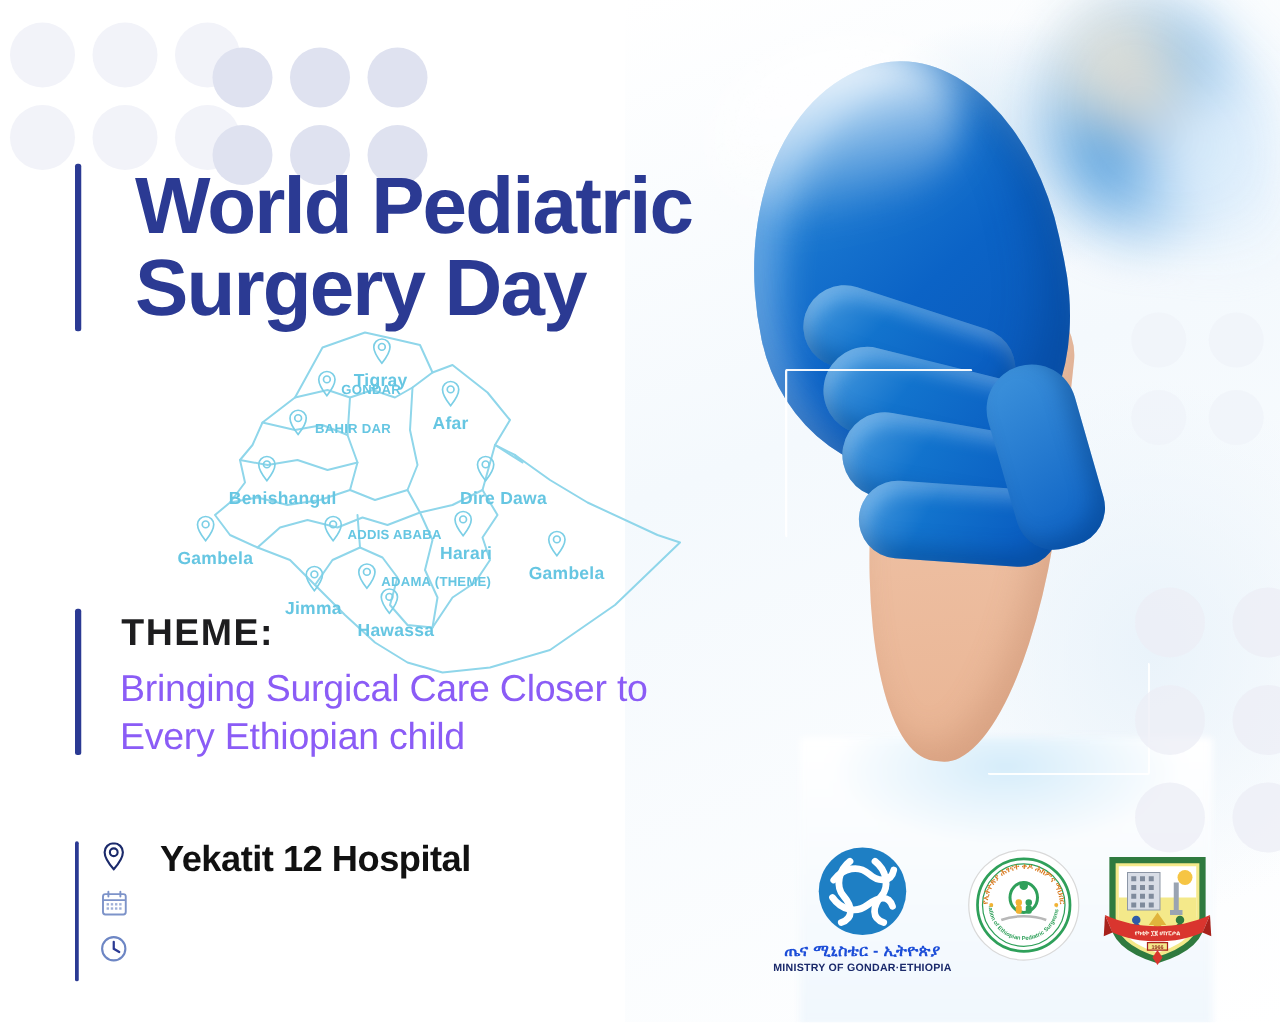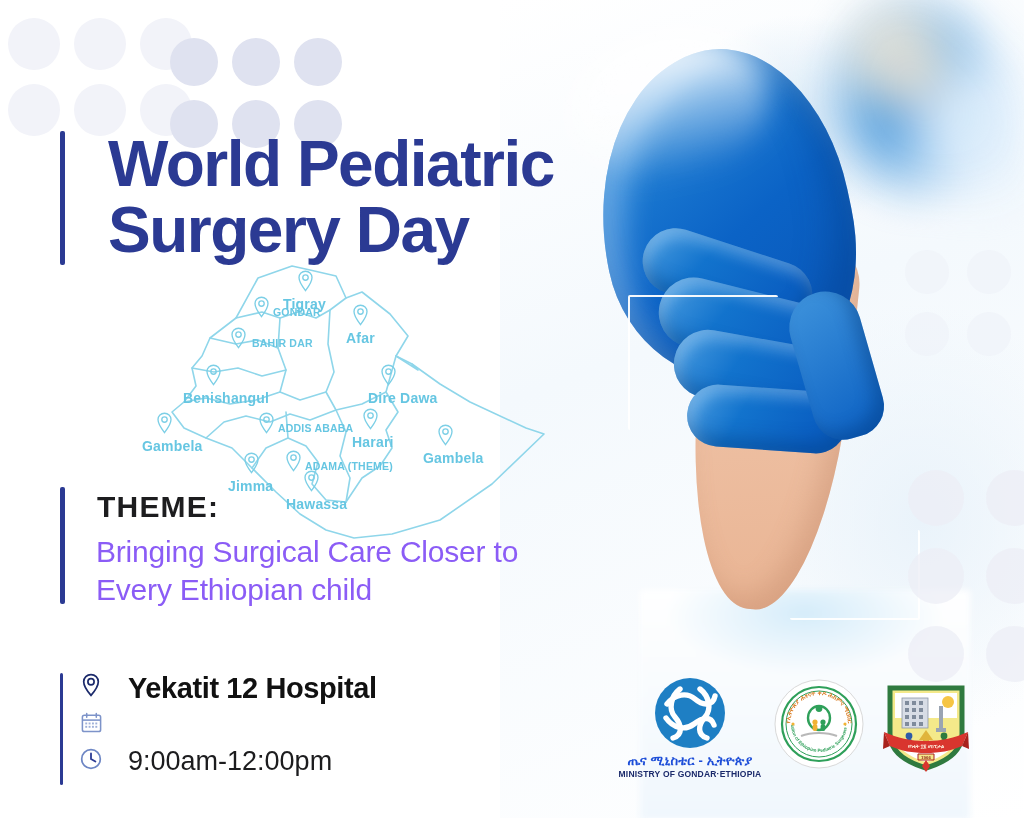--- a/index.html
+++ b/index.html
@@ -387,21 +387,20 @@
       </span>
     </div>
 
     <div class="info-row">
       <span class="ico">
         <svg width="24" height="24" viewBox="0 0 24 24" fill="none">
           <circle cx="12" cy="12" r="9.3" stroke="#6d86c4" stroke-width="1.7" fill="#fff"></circle>
           <path d="M12 6.4V12l4.4 2.6" stroke="#2b3a93" stroke-width="1.8" stroke-linecap="round"></path>
         </svg>
       </span>
-      <span class="time">9:00am-12:00pm</span>
     </div>
   </div>
 
   <div class="logos">
 
     <div class="logo logo-moh">
       <div class="moh-mark">
         <svg width="74" height="74" viewBox="0 0 74 74">
           <circle cx="37" cy="37" r="35" fill="#1e7fc4"></circle>
           <g stroke="#ffffff" stroke-width="5.4" fill="none" stroke-linecap="round">

